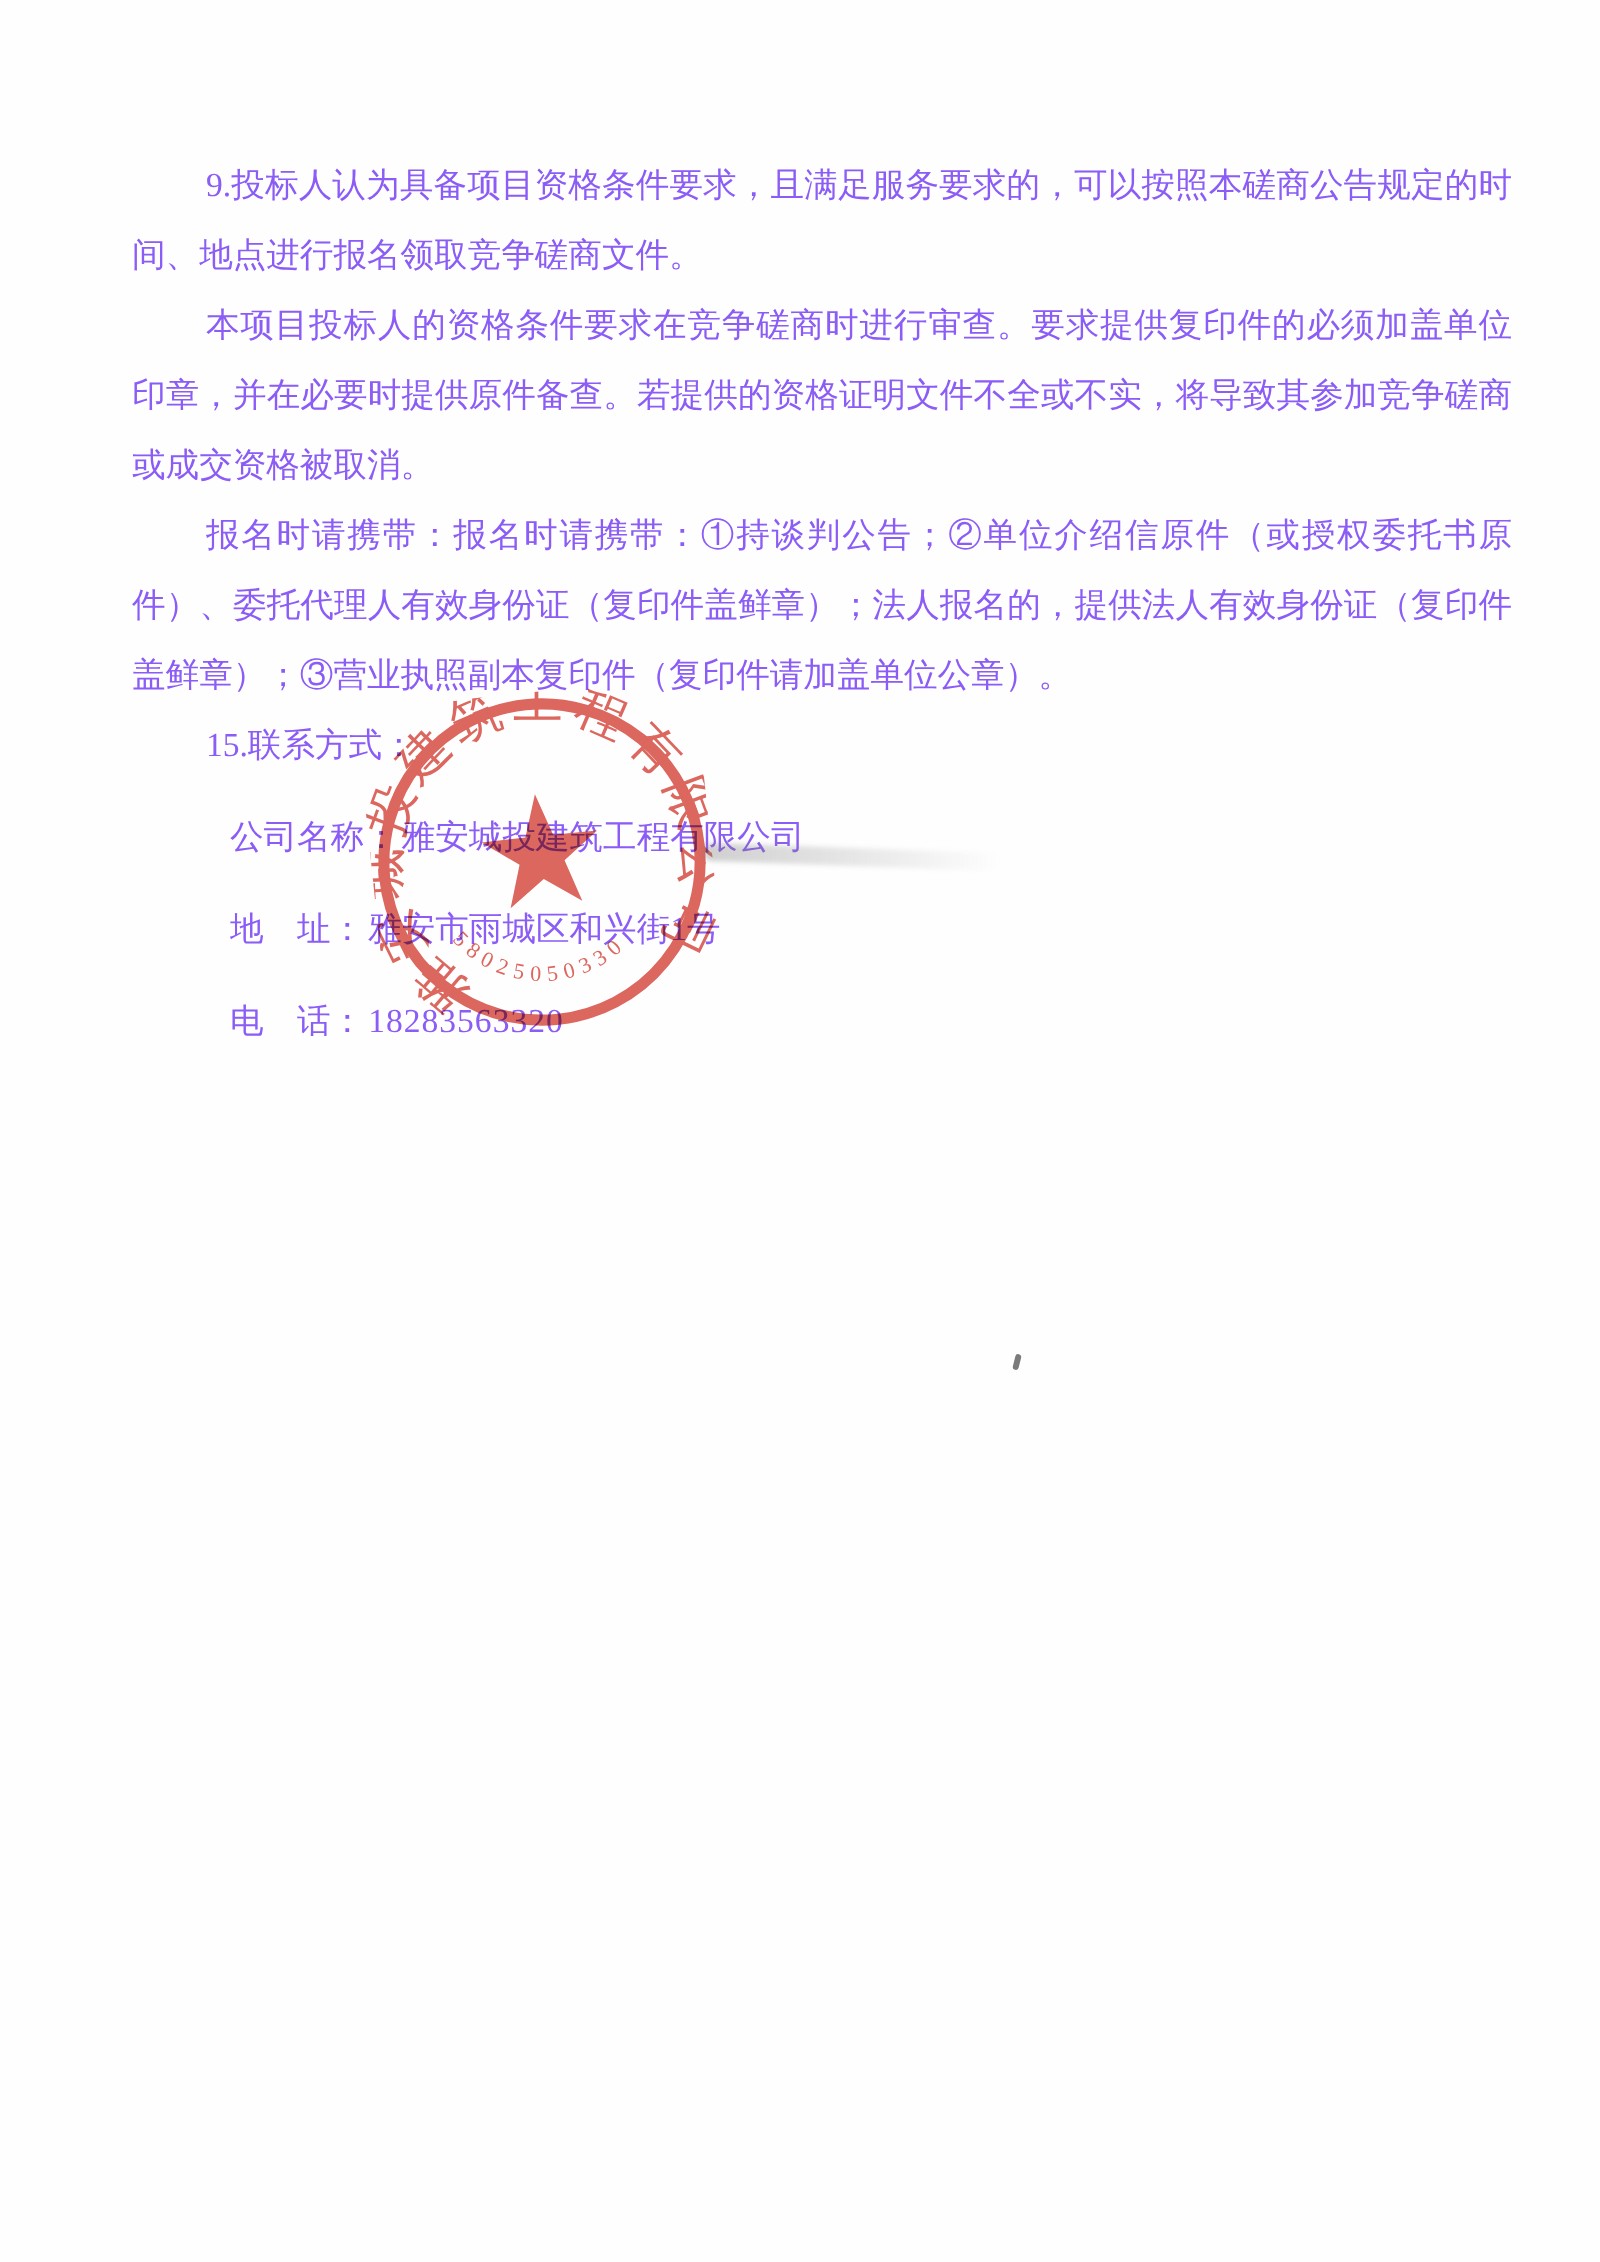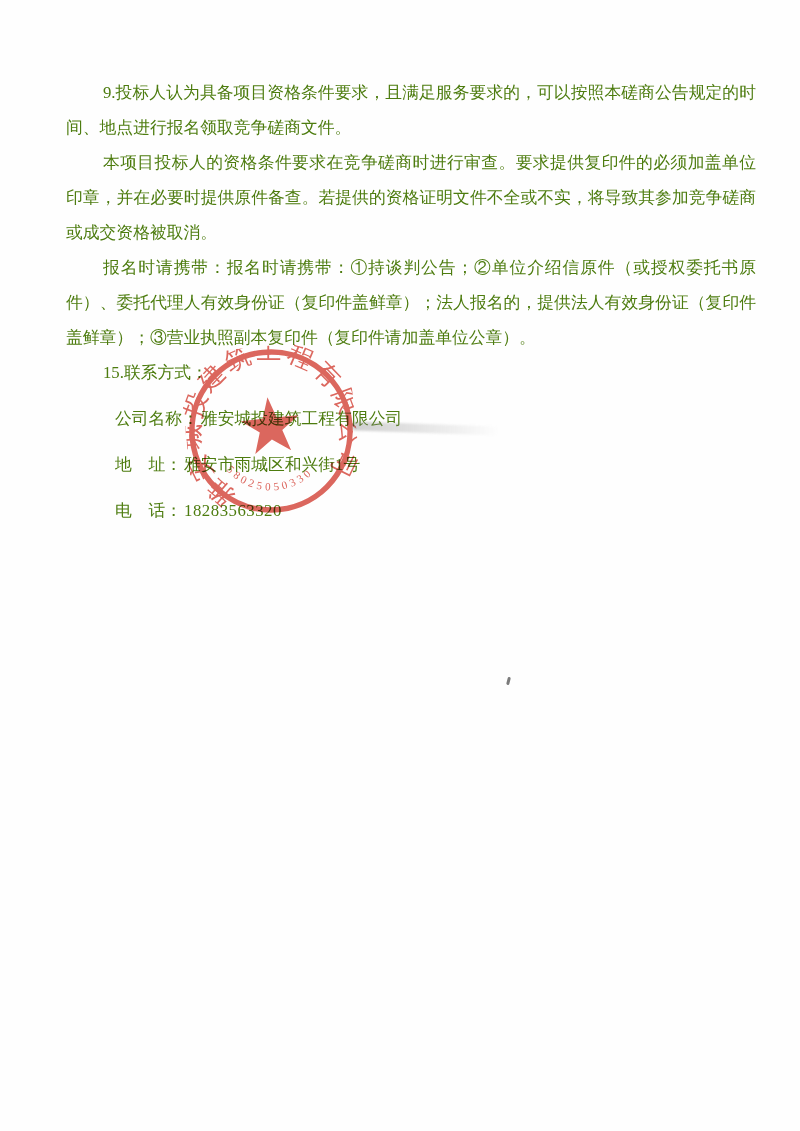--- a/index.html
+++ b/index.html
@@ -3,21 +3,21 @@
 <meta charset="utf-8">
 <style>
   html,body{margin:0;padding:0;background:#888;}
   .page{
     position:relative;
     width:800px;height:1131px;
     margin:0 auto;
     background:#fefefe;
     overflow:hidden;
     font-family:"Liberation Serif","DejaVu Serif",serif;
-    color:#4d7c0f;
+    color:#8b5cf6;
   }
   .textblock{
     position:absolute;
     left:66px;top:75px;width:690px;
     font-size:16.8px;
     line-height:35px;
     text-align:justify;
     text-justify:inter-character;
   }
   .para{margin:0;text-indent:2.2em;}

